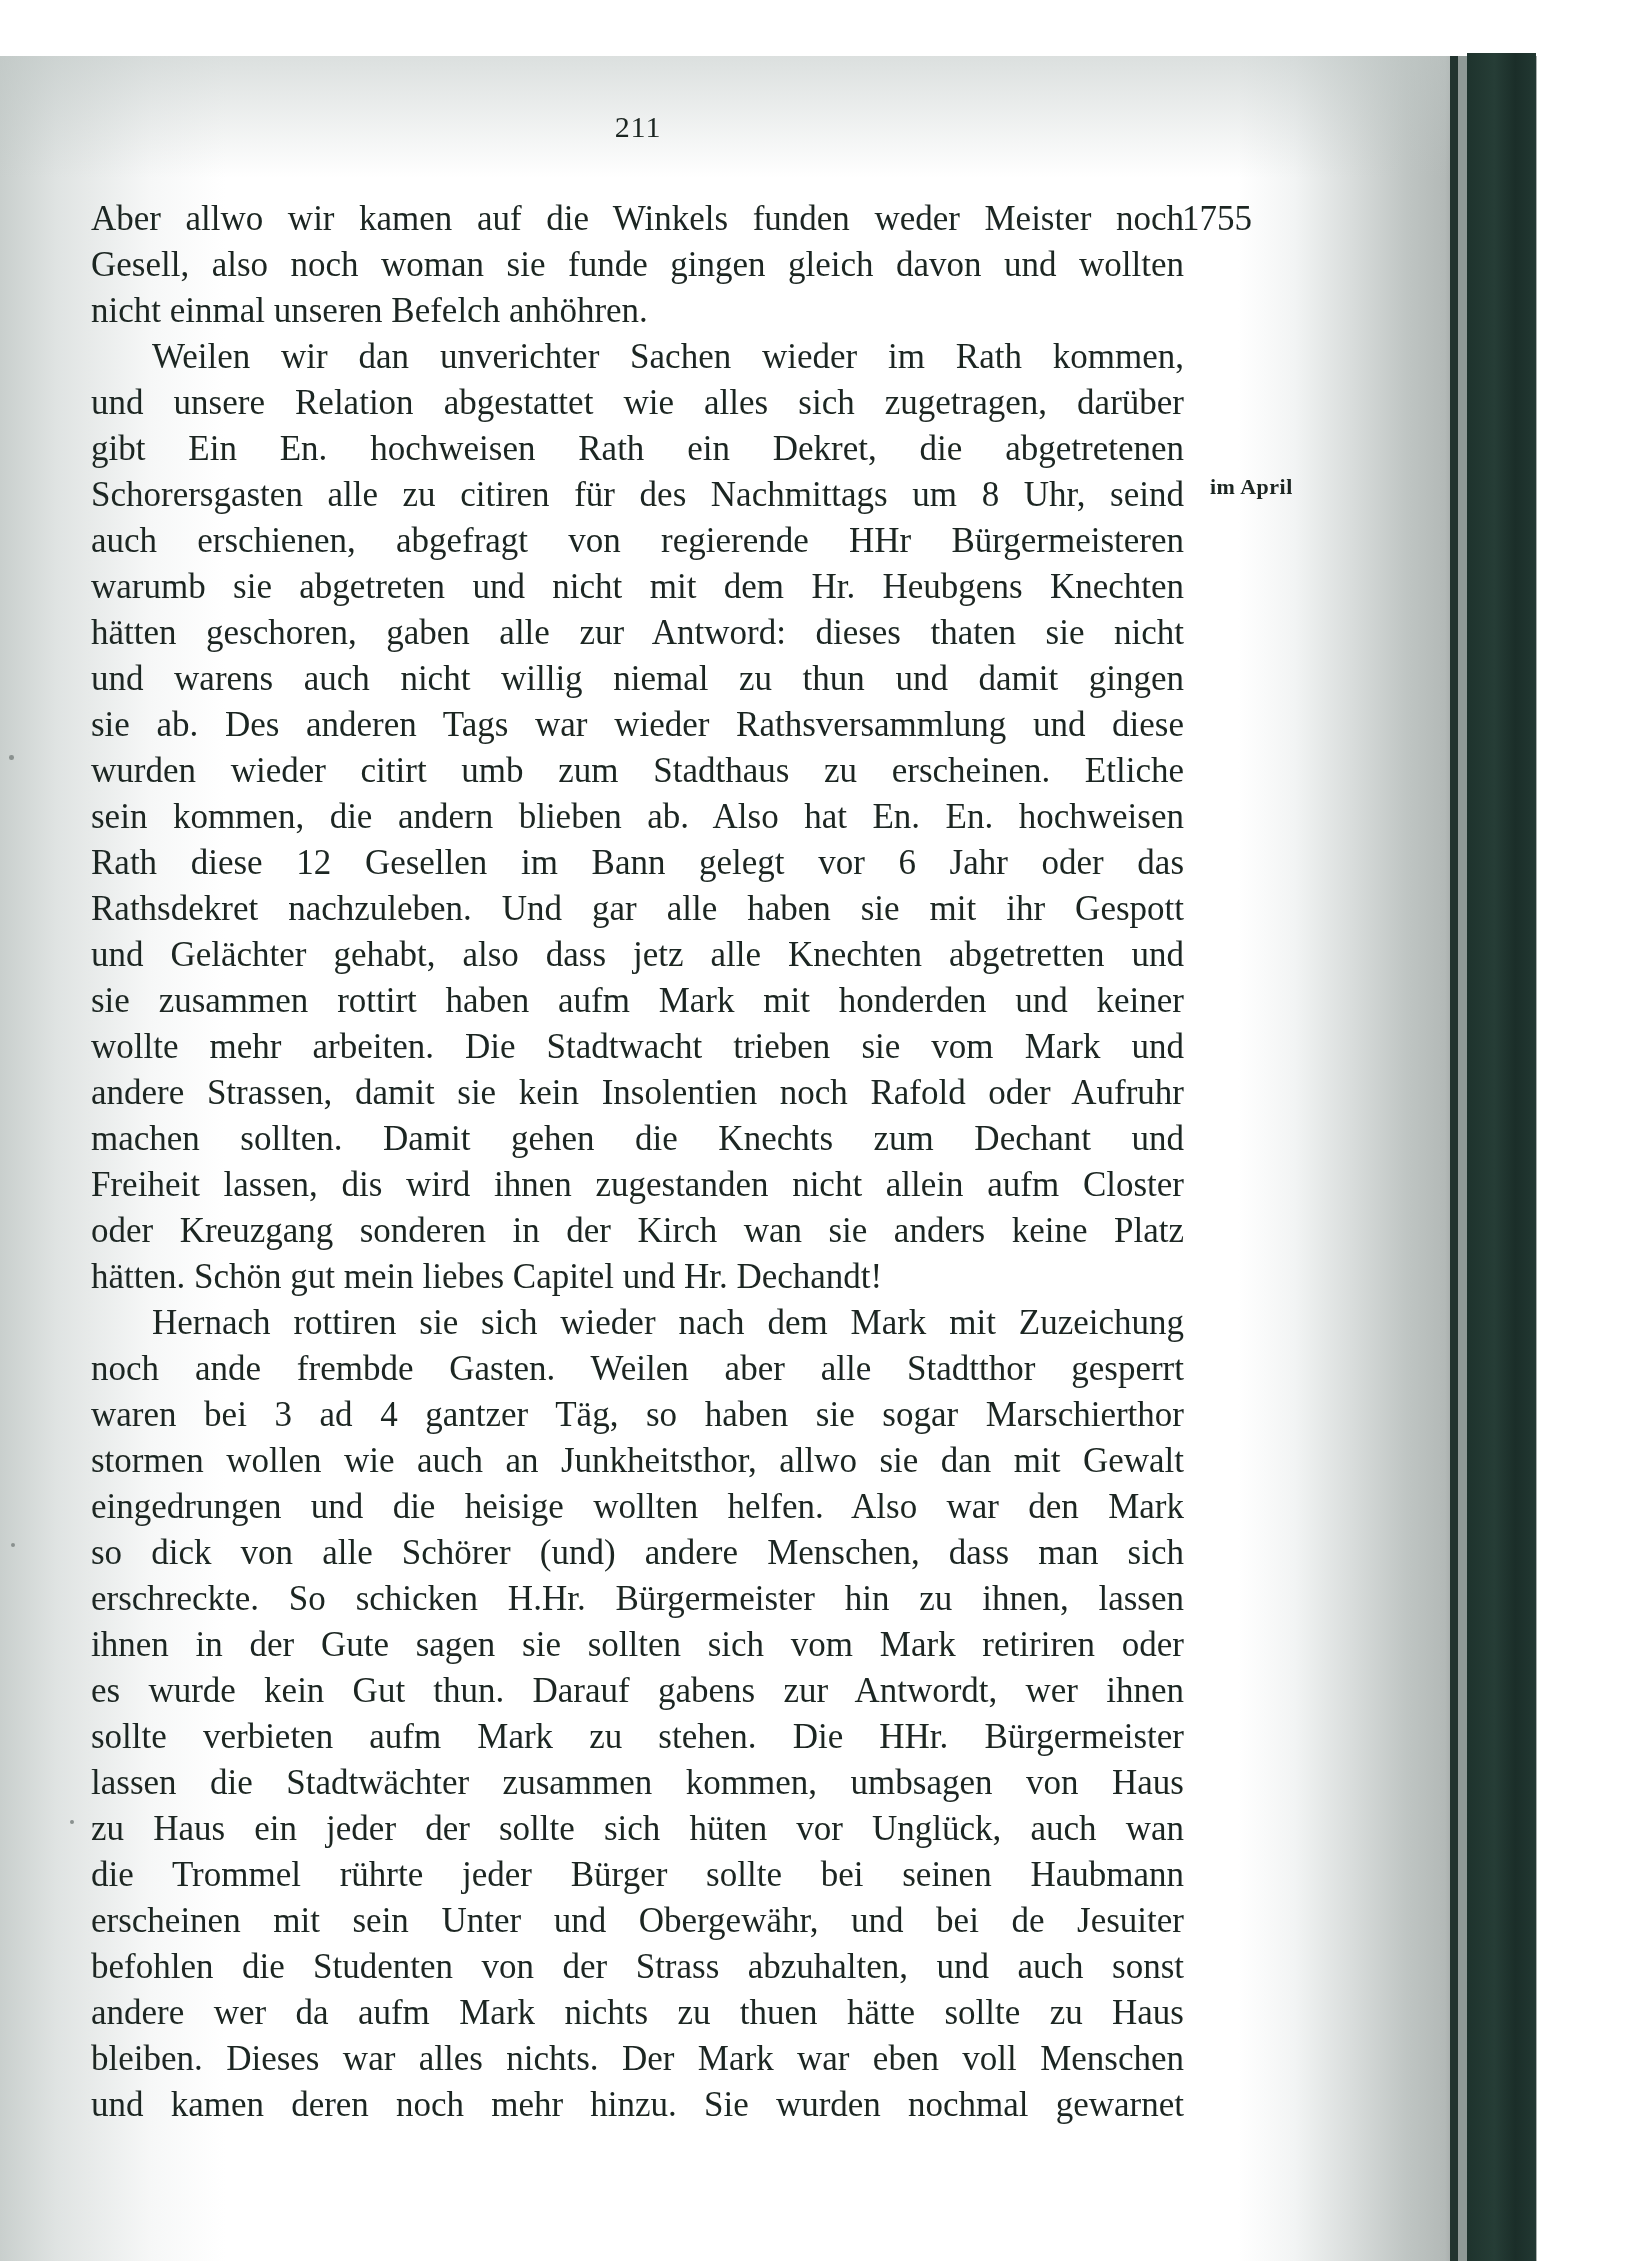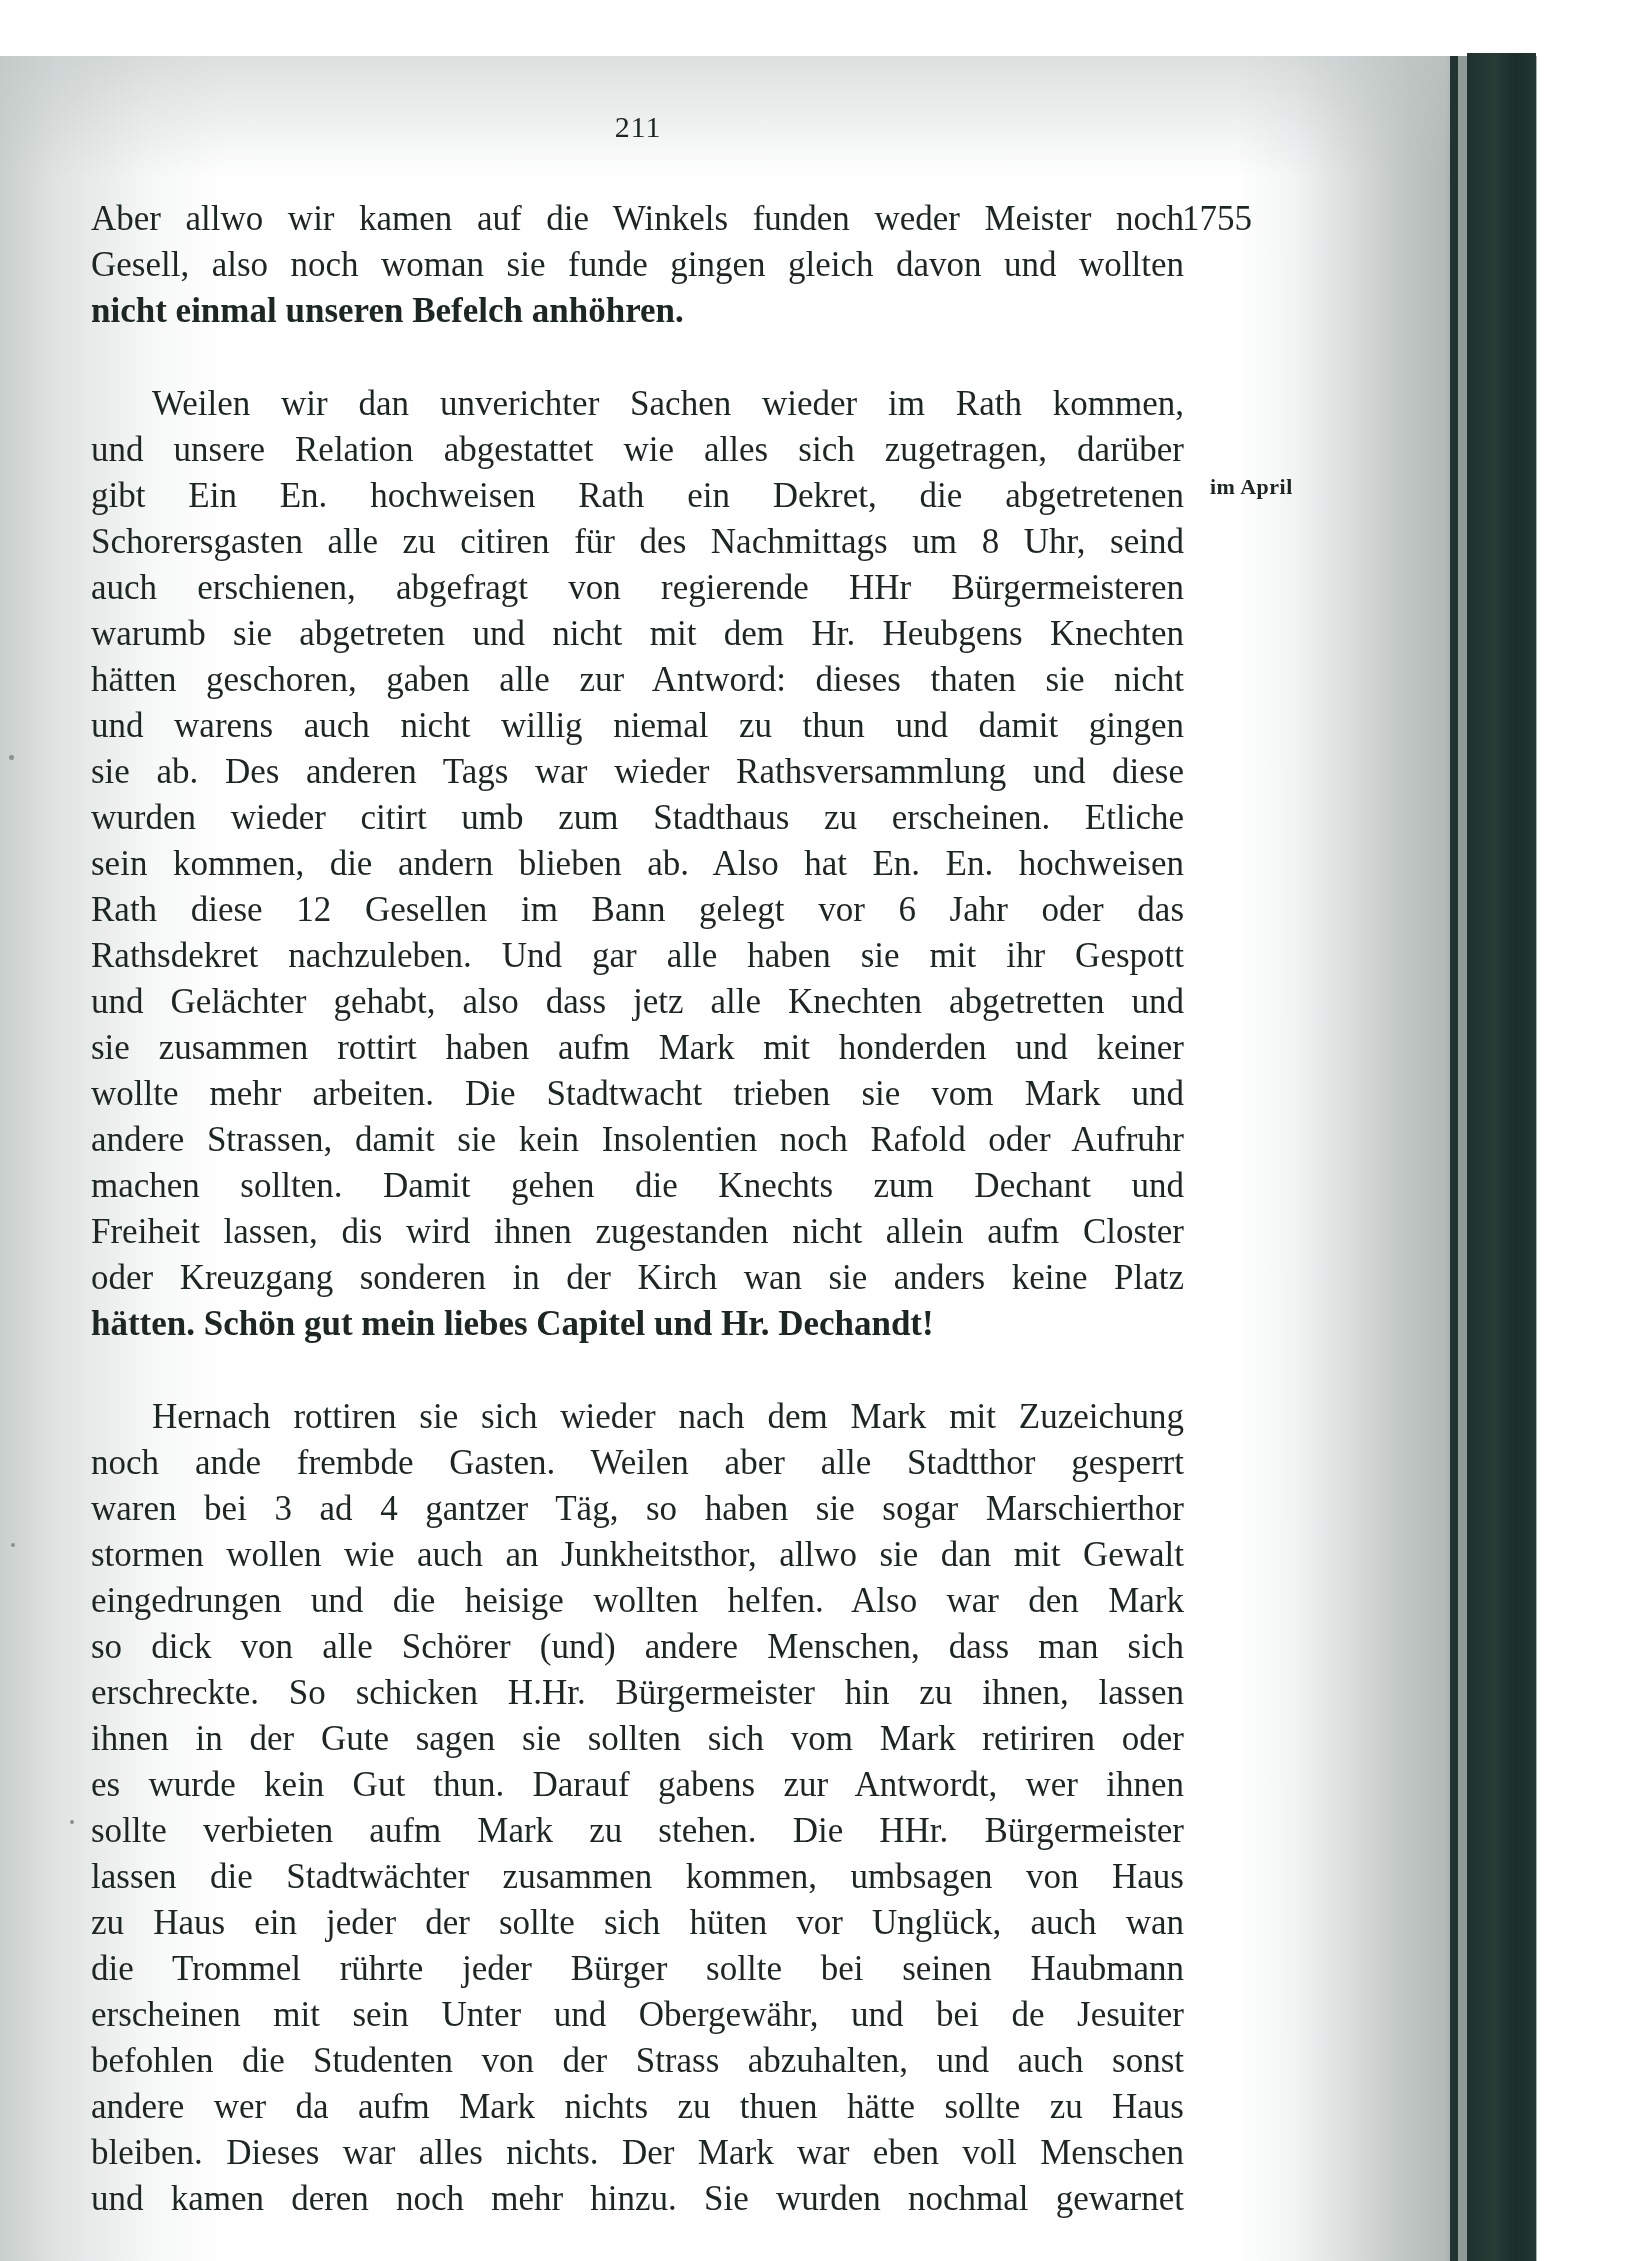--- a/index.html
+++ b/index.html
@@ -43,22 +43,22 @@
     font-size: 30px; letter-spacing: 0.9px;
   }
   .text-block {
     position: absolute; left: 91px; top: 196px; width: 1093px;
   }
   .line {
     display: block; height: 46px; line-height: 46px;
     font-size: 35px; white-space: nowrap;
     text-align: justify; text-align-last: justify;
   }
-  .line.last { text-align-last: left; font-weight: bold; }
-  .line.indent { padding-left: 61px; margin-top: 47px; }
+  .line.last { text-align-last: left; }
+  .line.indent { padding-left: 61px; }
   .margin-note {
     position: absolute; white-space: nowrap;
   }
   .note-year { left: 1182px; top: 196px; line-height: 46px; font-size: 35px; }
   .note-month { left: 1210px; top: 474px; font-size: 22px; font-weight: bold; letter-spacing: 0.5px; }
   .speck { position: absolute; background: #8a918f; border-radius: 50%; }
 </style>
 </head>
 <body>
 

